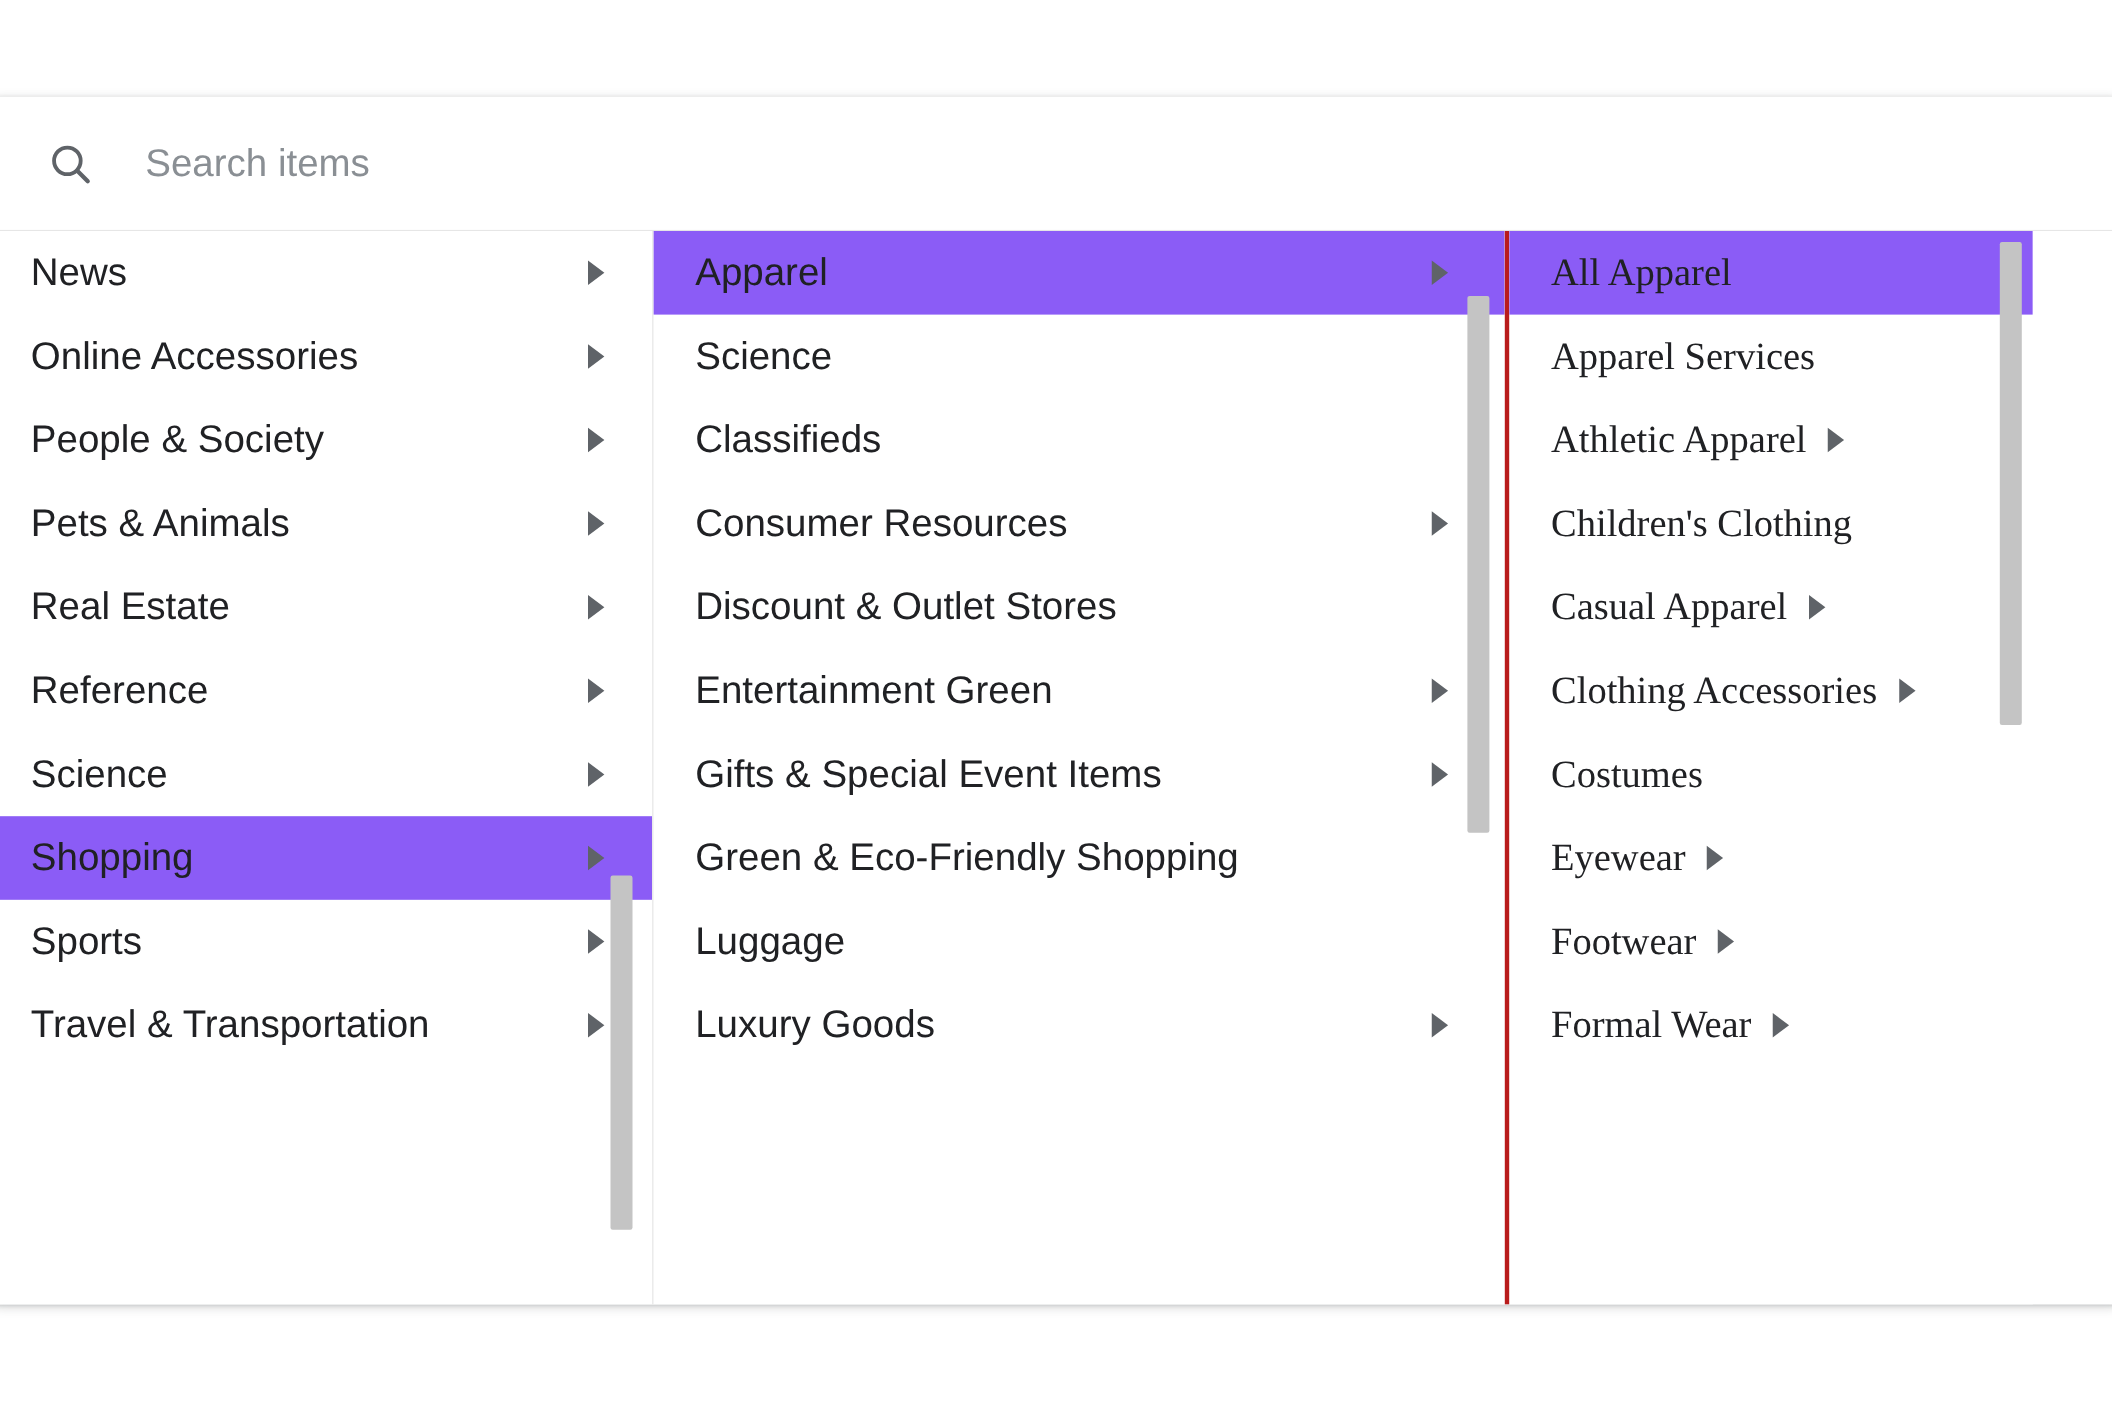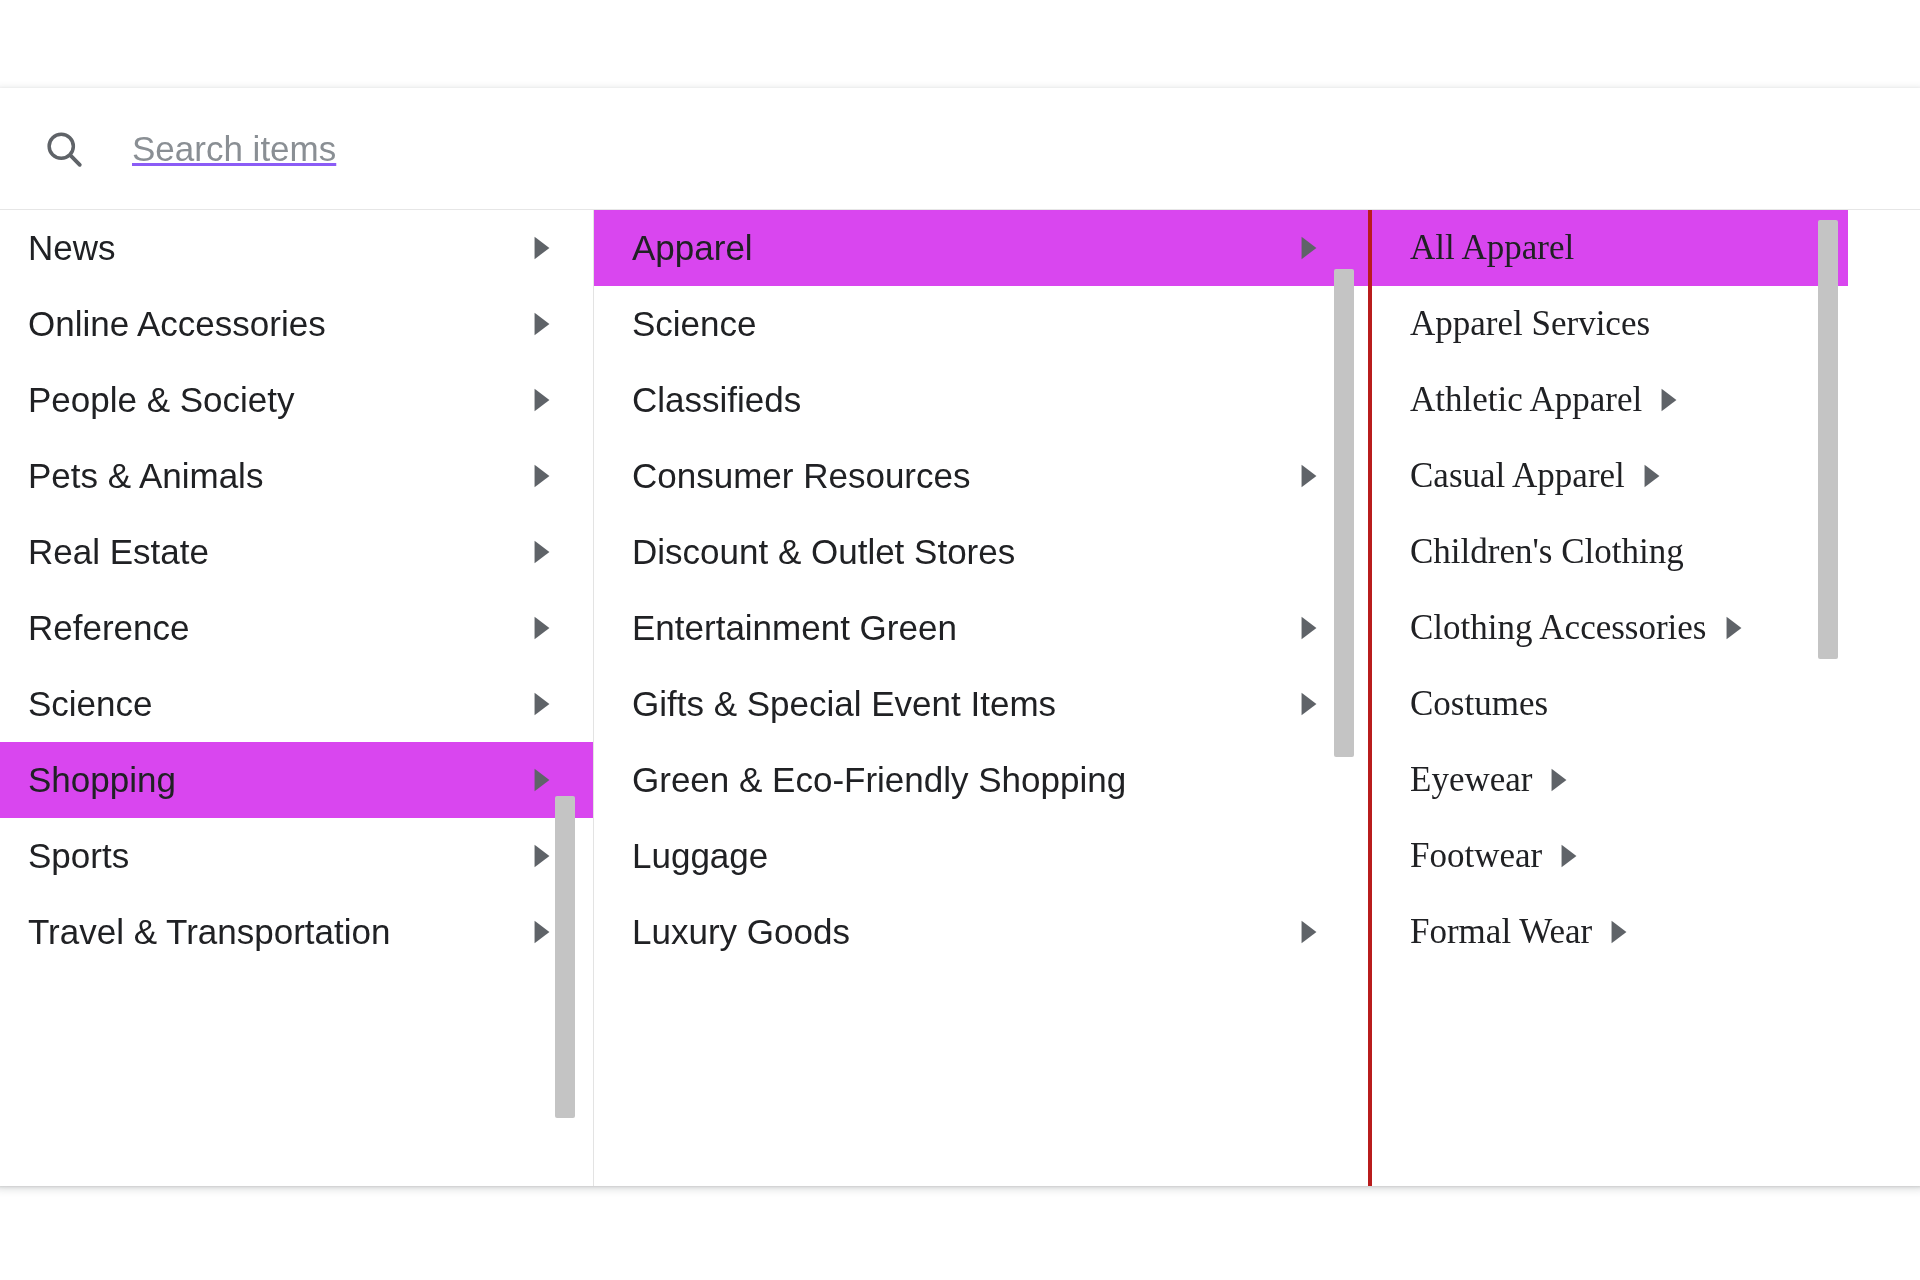--- a/index.html
+++ b/index.html
@@ -61,21 +61,20 @@
     flex: 1 1 auto;
     border: none;
     outline: none;
     background: transparent;
     margin-left: 46px;
     margin-right: 40px;
     font-family: "Liberation Sans", sans-serif;
     font-size: 35px;
     color: #8b5cf6;
     padding: 0;
-    text-decoration: underline;
   }
   .search-input::placeholder { color: #8a8f94; }
 
   
   .columns {
     position: absolute;
     left: 0;
     top: 122px;
     right: 0;
     bottom: 0;
@@ -107,21 +106,21 @@
     display: flex;
     align-items: center;
     height: 76px;
     padding: 0 0 0 38px;
     box-sizing: border-box;
     font-size: 35px;
     color: #202124;
     white-space: nowrap;
     cursor: default;
   }
-  .menu-item.selected { background: #d946ef; }
+  .menu-item.selected { background: #8b5cf6; }
 
   .menu-label {
     flex: 0 0 auto;
   }
 
   .caret {
     flex: 0 0 auto;
     margin-left: 16px;
     width: 22px;
     height: 26px;
@@ -373,30 +372,30 @@
             </div>
             <div class="menu-item">
               <span class="menu-label">Athletic Apparel</span>
               <span class="caret">
                 <svg width="22" height="26" viewBox="0 0 10 14" aria-hidden="true">
                   <path d="M1 1 L9 7 L1 13 Z" fill="#5f6368"></path>
                 </svg>
               </span>
             </div>
             <div class="menu-item">
+              <span class="menu-label">Children's Clothing</span>
+              <span class="caret spacer">
+                <svg width="22" height="26" viewBox="0 0 10 14" aria-hidden="true">
+                  <path d="M1 1 L9 7 L1 13 Z" fill="#5f6368"></path>
+                </svg>
+              </span>
+            </div>
+            <div class="menu-item">
               <span class="menu-label">Casual Apparel</span>
               <span class="caret">
-                <svg width="22" height="26" viewBox="0 0 10 14" aria-hidden="true">
-                  <path d="M1 1 L9 7 L1 13 Z" fill="#5f6368"></path>
-                </svg>
-              </span>
-            </div>
-            <div class="menu-item">
-              <span class="menu-label">Children's Clothing</span>
-              <span class="caret spacer">
                 <svg width="22" height="26" viewBox="0 0 10 14" aria-hidden="true">
                   <path d="M1 1 L9 7 L1 13 Z" fill="#5f6368"></path>
                 </svg>
               </span>
             </div>
             <div class="menu-item">
               <span class="menu-label">Clothing Accessories</span>
               <span class="caret">
                 <svg width="22" height="26" viewBox="0 0 10 14" aria-hidden="true">
                   <path d="M1 1 L9 7 L1 13 Z" fill="#5f6368"></path>

